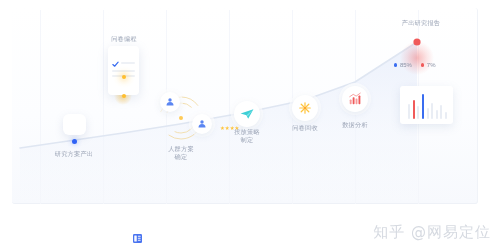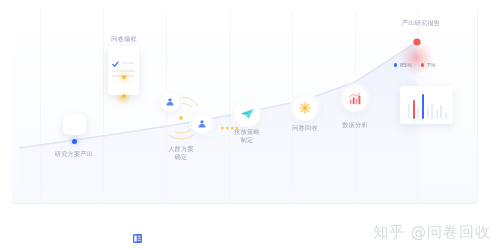--- a/index.html
+++ b/index.html
@@ -239,14 +239,14 @@
       <div class="bar" style="height: 19px; background: rgb(240, 90, 90);"></div>
       <div class="bar" style="height: 13px; background: rgb(233, 237, 244);"></div>
       <div class="bar" style="height: 25px; background: rgb(58, 109, 240);"></div>
       <div class="bar" style="height: 11px; background: rgb(233, 237, 244);"></div>
       <div class="bar" style="height: 16px; background: rgb(233, 237, 244);"></div>
       <div class="bar" style="height: 9px; background: rgb(233, 237, 244);"></div>
       <div class="bar" style="height: 14px; background: rgb(233, 237, 244);"></div>
       <div class="bar" style="height: 7px; background: rgb(233, 237, 244);"></div>
     </div>
 
-  <div class="watermark">知乎 @问卷回收</div>
+  <div class="watermark">知乎 @网易定位</div>
 </div>
 
 </body></html>

